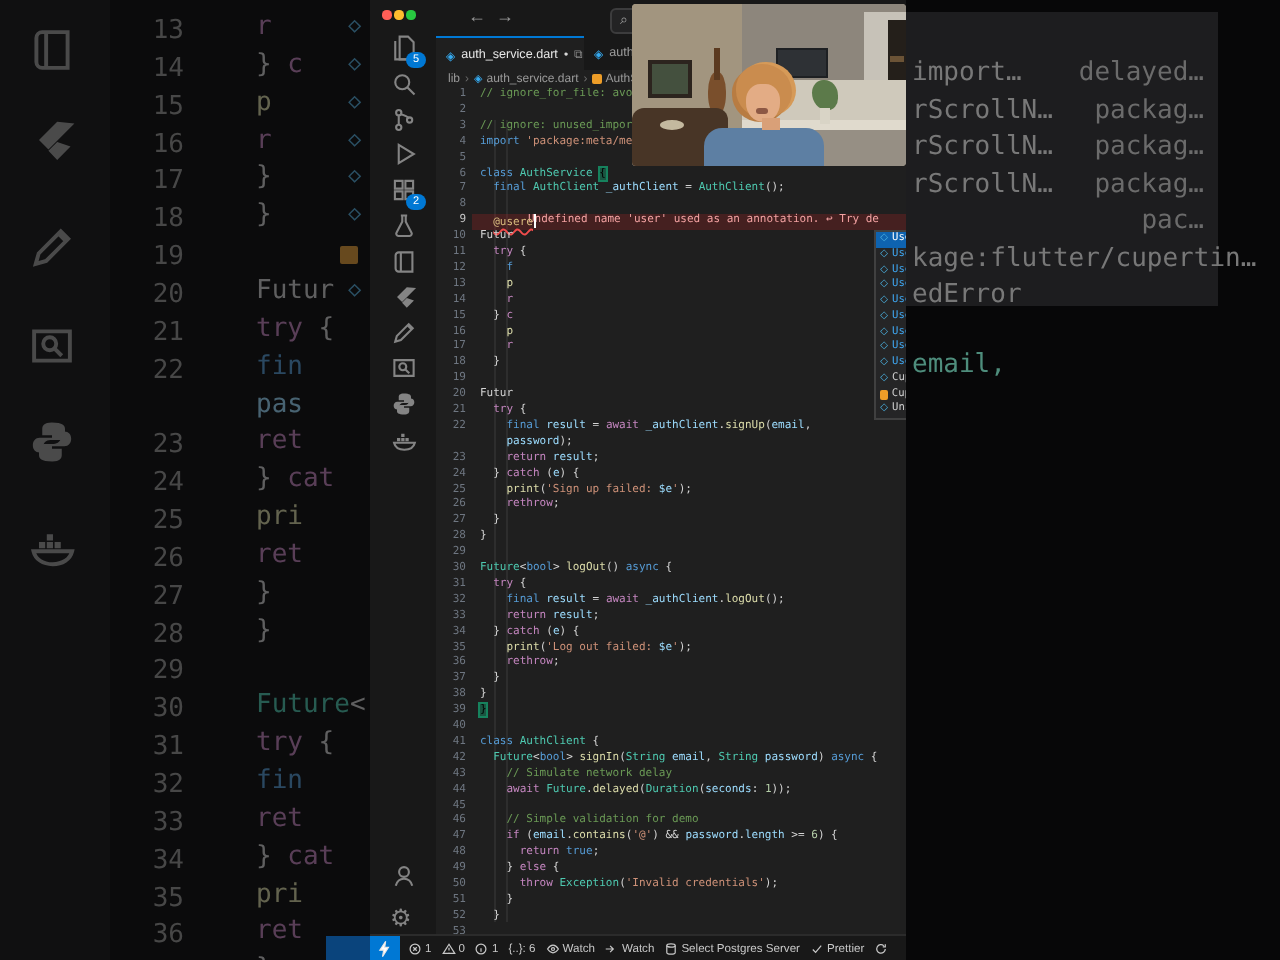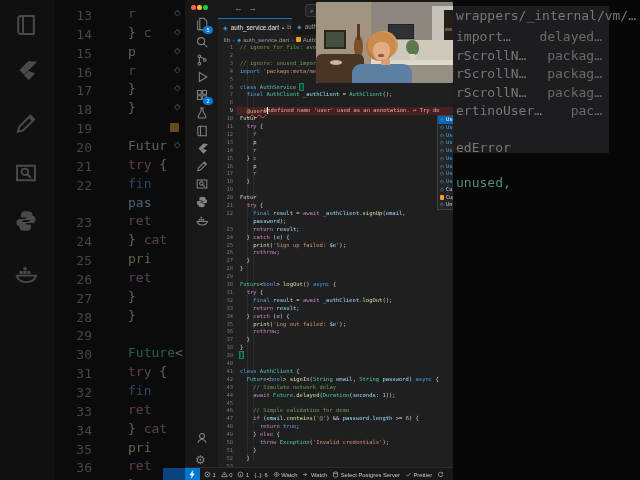--- a/index.html
+++ b/index.html
@@ -182,33 +182,32 @@
       <div class="dim-num mono" style="top: 439.55px;">35</div>
       <div class="dim-frag mono" style="top: 439.55px;"><span class="tok-f">pri</span></div>
       <div class="dim-num mono" style="top: 458.4px;">36</div>
       <div class="dim-frag mono" style="top: 458.4px;"><span class="tok-m">ret</span></div>
       <div class="dim-num mono" style="top: 477.25px;">37</div>
       <div class="dim-frag mono" style="top: 477.25px;"><span class="tok-p">}</span></div>
     </div>
 
 <div id="dim-right" class="abs">
   <div class="panel"></div>
-<div class="dimr-l mono" style="top: 8px;">wrappers/_internal/vm/…</div>
       <div class="dimr-l mono" style="top: 29px;">import…</div>
       <div class="dimr-r mono" style="top: 29px;">delayed…</div>
       <div class="dimr-l mono" style="top: 48px;">rScrollN…</div>
       <div class="dimr-r mono" style="top: 48px;">packag…</div>
       <div class="dimr-l mono" style="top: 66px;">rScrollN…</div>
       <div class="dimr-r mono" style="top: 66px;">packag…</div>
       <div class="dimr-l mono" style="top: 85px;">rScrollN…</div>
       <div class="dimr-r mono" style="top: 85px;">packag…</div>
-      <div class="dimr-l mono" style="top: 103px;">ertinoUser…</div>
       <div class="dimr-r mono" style="top: 103px;">pac…</div>
+      <div class="dimr-l mono" style="top: 122px;">kage:flutter/cupertin…</div>
       <div class="dimr-l mono" style="top: 140px;">edError</div>
-      <div class="dimr-l mono dimr-teal" style="top: 175px;">unused,</div>
+      <div class="dimr-l mono dimr-teal" style="top: 175px;">email,</div>
     </div>
 <div class="dim-blue"></div>
 
 <div id="vscode" class="abs">
 
   <div id="activitybar">
     <span class="tl" style="left:6px;background:#ff5f57"></span>
     <span class="tl" style="left:12px;background:#febc2e"></span>
     <span class="tl" style="left:18px;background:#28c840"></span>
   <div class="ab-item" style="top: 17px;"><svg class="oicon" viewBox="0 0 16 16">

